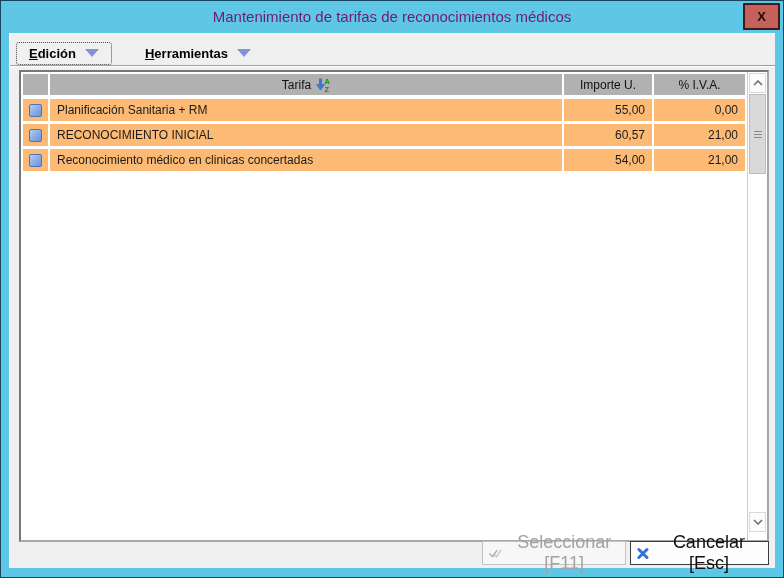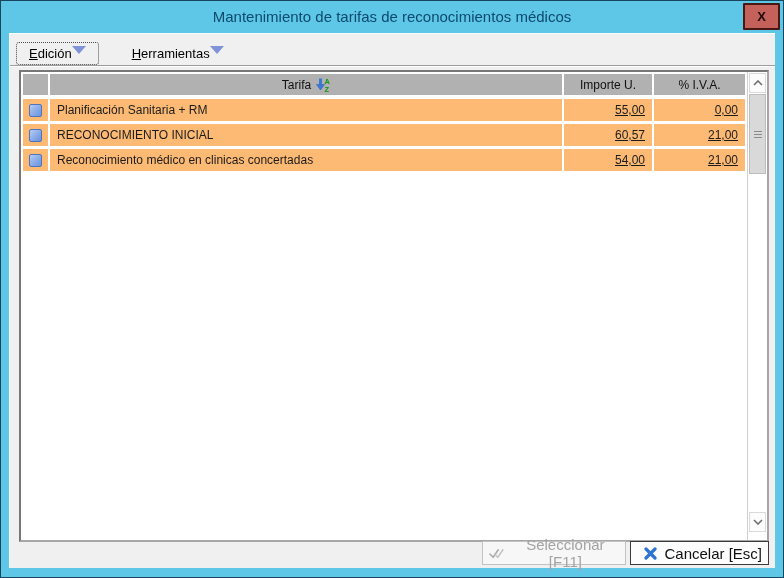--- a/index.html
+++ b/index.html
@@ -7,42 +7,42 @@
 
   .window {
     position:relative; width:784px; height:578px;
     background:#5EC7E7; border:1px solid #17455C; overflow:hidden;
   }
 
   
   .titlebar { position:absolute; top:0; left:0; right:0; height:32px; }
   .title {
     display:block; text-align:center; line-height:31px;
-    font-size:15px; color:#0c4a6e;
+    font-size:15px; color:#701a75;
   }
   .close-btn {
     position:absolute; top:2px; right:3px; width:37px; height:27px;
     background:#C4615B; border:2px solid #471713; border-radius:1px;
     display:flex; align-items:center; justify-content:center;
     padding:0; cursor:pointer;
   }
   .close-btn span { font-size:13px; font-weight:bold; color:#200B08; line-height:1; }
 
   
   .body {
     position:absolute; left:8px; right:8px; top:32px; bottom:9px;
     background:#F0F0F0; border-top:1px solid #FBFBFB; border-left:1px solid #FBFBFB;
   }
 
   
   .menubar { position:absolute; top:7px; left:6px; height:24px; display:flex; align-items:center; }
   .menu-btn {
-    display:inline-flex; 
+    display:inline-flex; align-items:center; gap:9px;
     background:transparent; border:1px dotted #4B4B4B; border-radius:3px;
-    padding:3px 12px; font-size:13px; color:#000; cursor:pointer;
+    padding:3px 12px; font-size:13px; color:#000; cursor:pointer;font-weight:bold;
   }
   .menu-btn.plain { border-color:transparent; margin-left:20px; }
   .mnemonic { text-decoration:underline; }
   .tri-down {
     width:0; height:0; border-left:7px solid transparent; border-right:7px solid transparent;
     border-top:8px solid #8093D6;
   }
 
   .groove {
     position:absolute; top:31px; left:0; right:0; height:2px;
@@ -66,21 +66,21 @@
   .hcell {
     background:#B1B1B1; height:21px;
     display:flex; align-items:center; justify-content:center;
     font-size:12px; color:#111; gap:4px;
   }
   .cell {
     background:#fdba74; display:flex; align-items:center;
     font-size:12px; color:#1B1B1B; overflow:hidden; white-space:nowrap;
   }
   .cell.text { padding-left:7px; }
-  .cell.num  { justify-content:flex-end; padding-right:7px;text-decoration:underline; }
+  .cell.num  { justify-content:flex-end; padding-right:7px; }
   .cell.iconc { justify-content:center; }
   .row-square {
     width:13px; height:13px; border-radius:2px;
     background:linear-gradient(135deg,#B9CEF2 0%,#8FB0E8 45%,#6C92DC 100%);
     border:1px solid #4E73BF;
   }
 
   
   .sb {
     width:20px; background:#FFFFFF; border-left:1px solid #CFCFCF;
@@ -98,21 +98,21 @@
     display:flex; align-items:center; justify-content:center; cursor:pointer;
   }
   .grip { width:8px; height:7px;
     background:repeating-linear-gradient(#8A8A8A 0 1px, transparent 1px 3px);
   }
 
   
   .btn {
     position:absolute; bottom:3px; height:24px;
     display:flex; align-items:center; justify-content:center; gap:7px;
-    font-size:15px; cursor:pointer;
+    font-size:18px; cursor:pointer;
   }
   .btn-select {
     right:149px; width:144px;
     background:#F7F7F7; border:1px solid #C2C2C2; color:#A3A3A3;
   }
   .btn-cancel {
     right:6px; width:139px;
     background:#FDFDFD; border:1px solid #3B3B3B; color:#101010;justify-content:flex-end;
   }
 </style>

